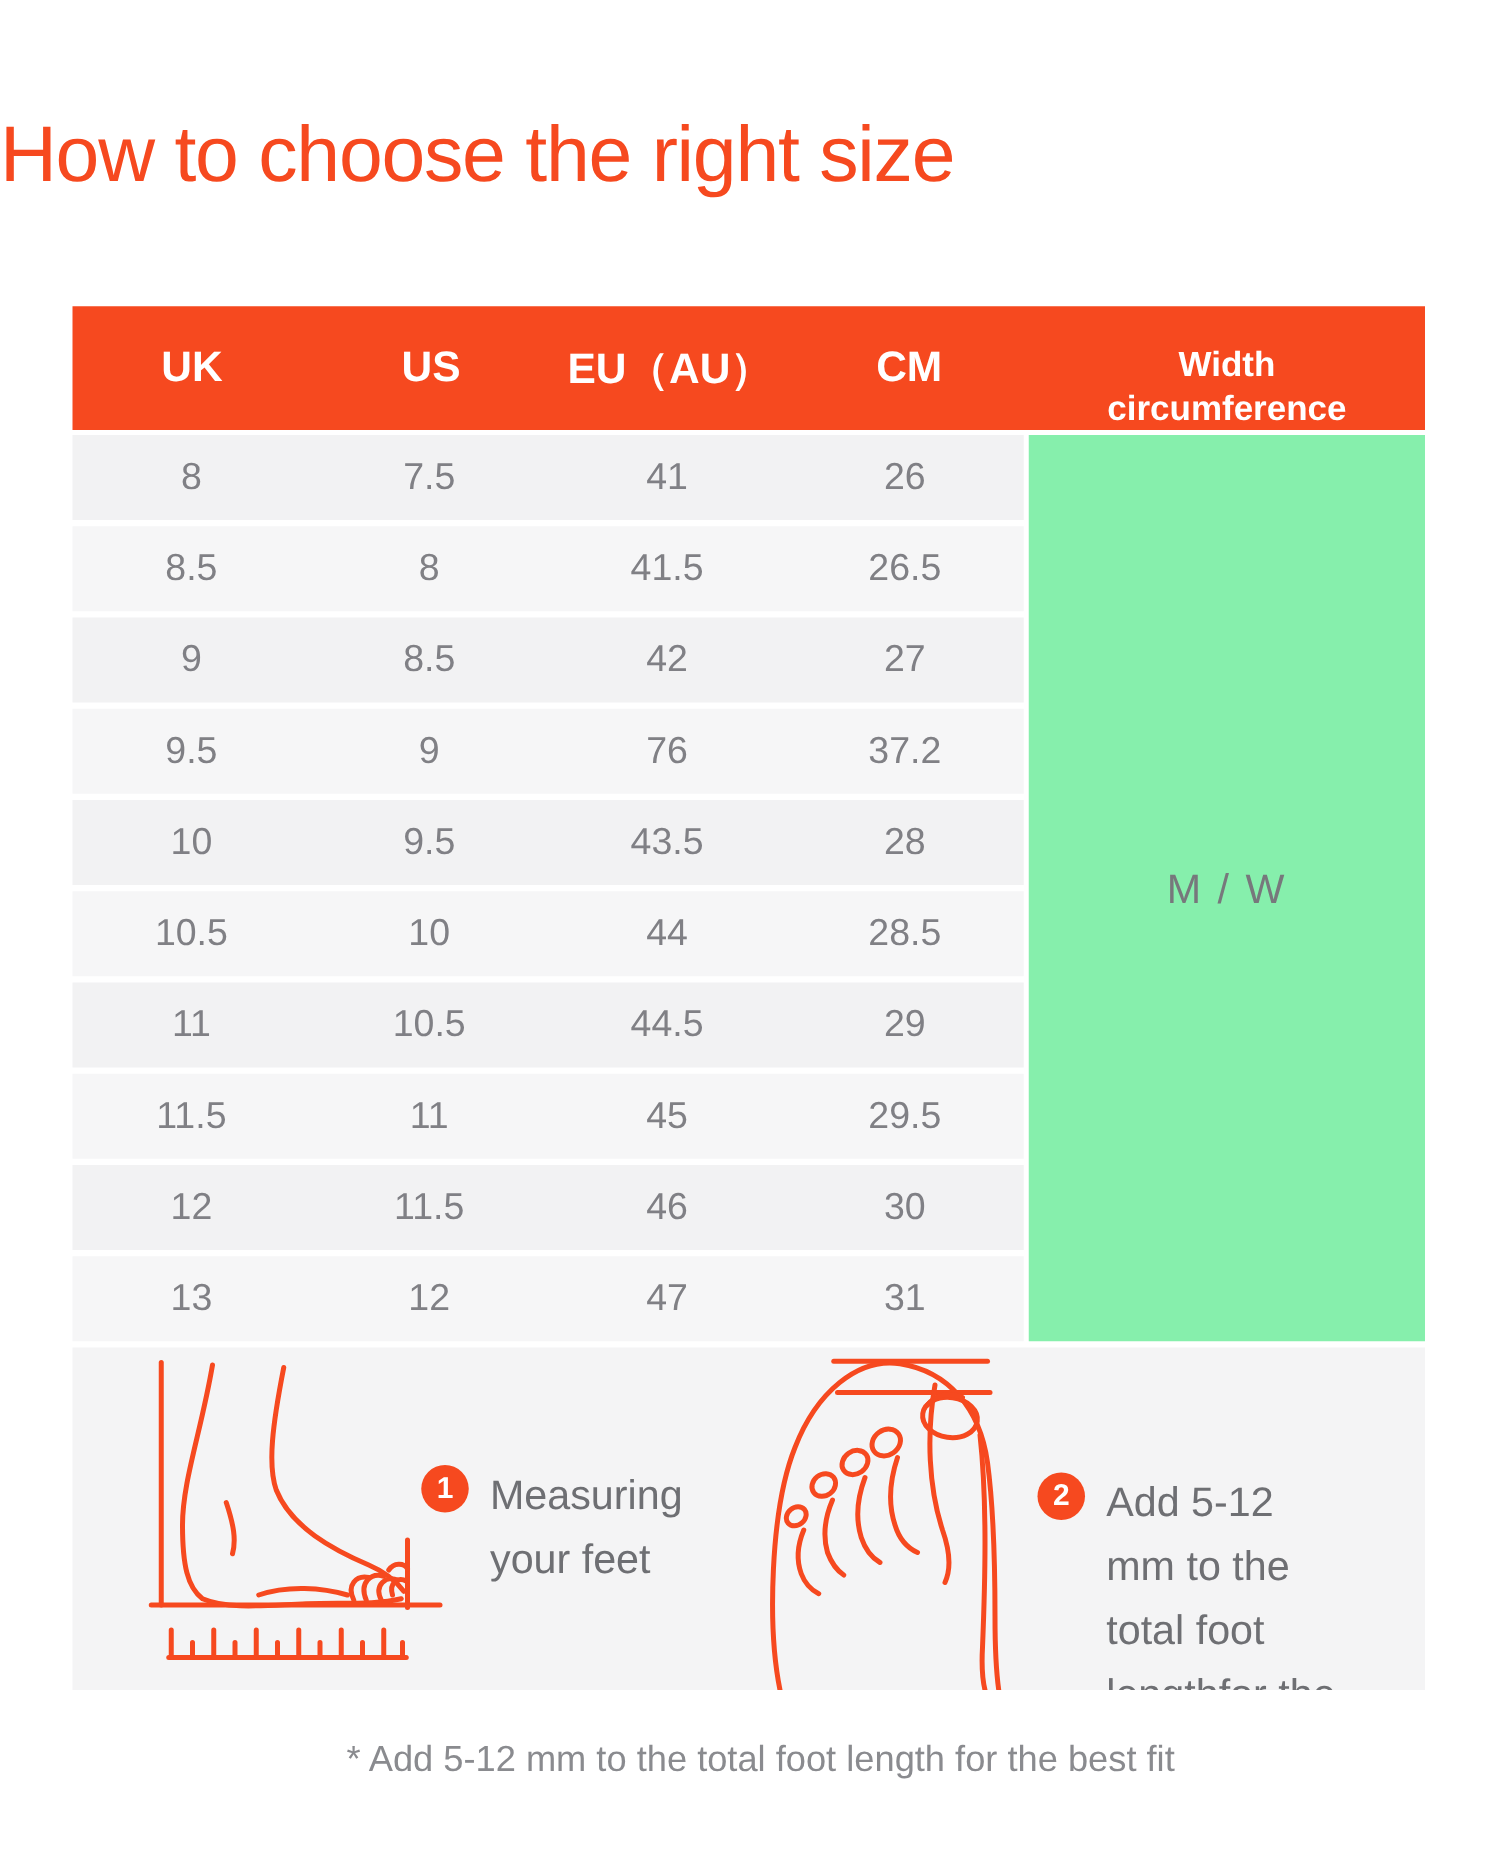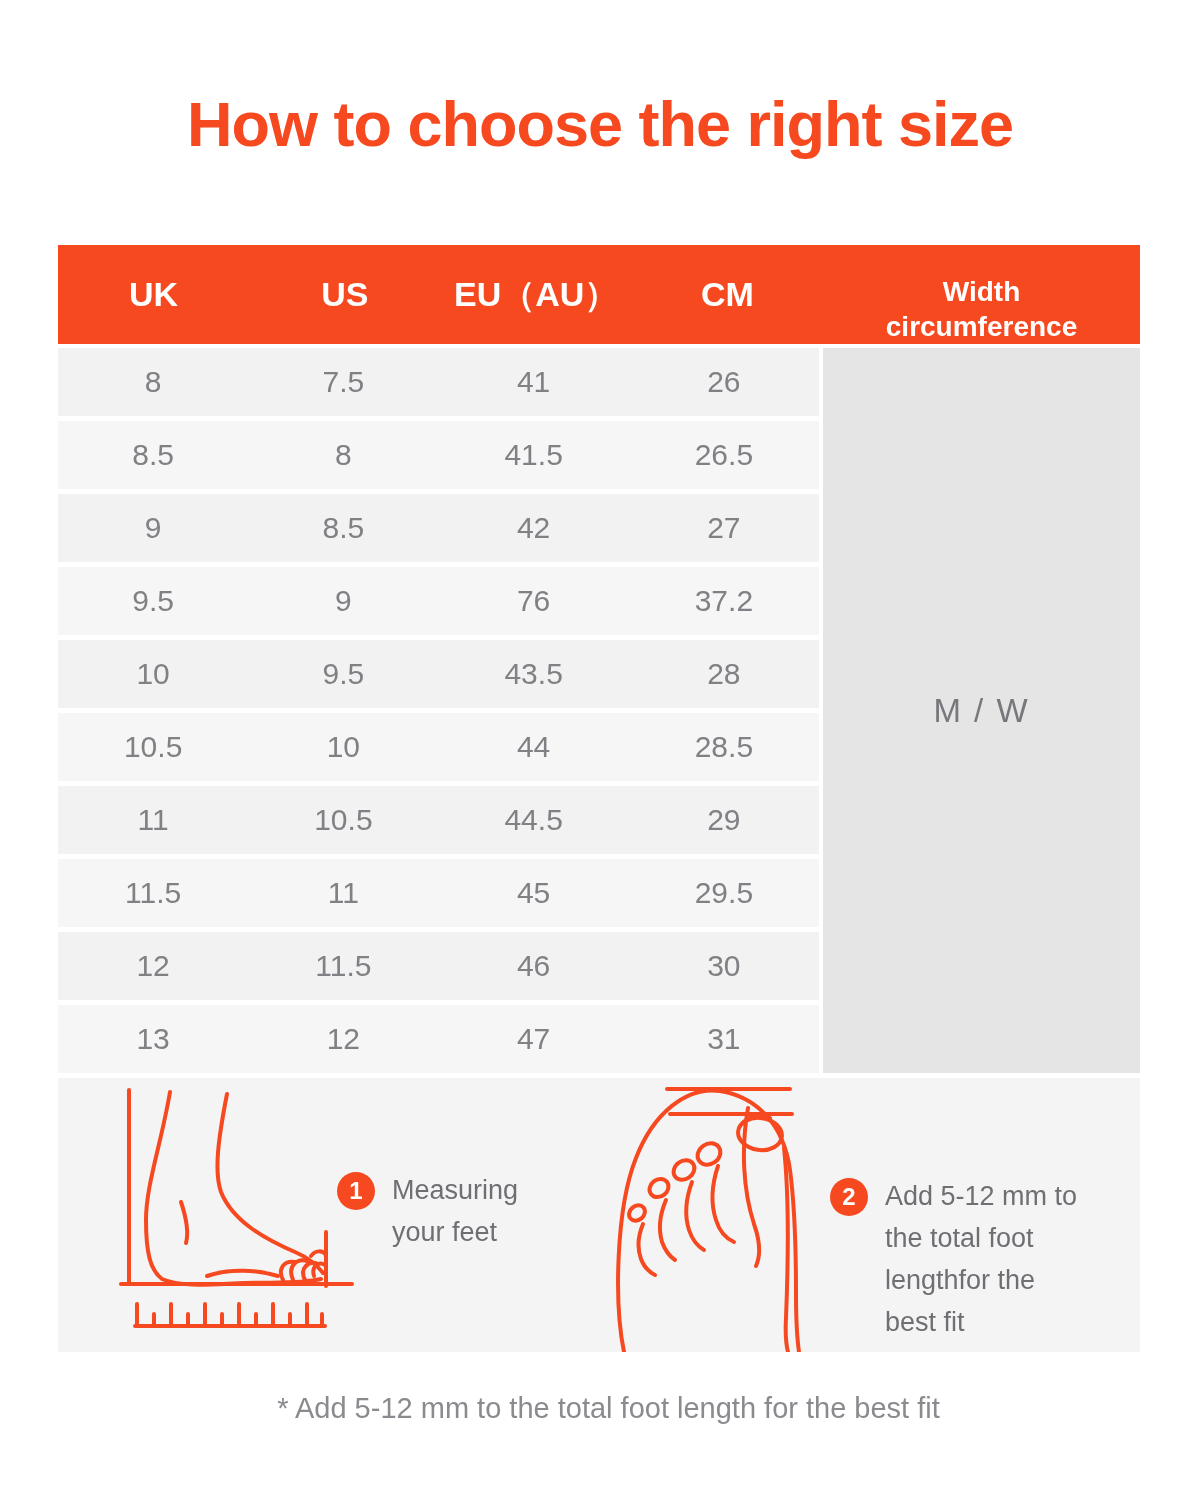--- a/index.html
+++ b/index.html
@@ -3,60 +3,60 @@
 <meta charset="utf-8">
 <style>
   :root { --accent:#F6491F; }
   * { margin:0; padding:0; box-sizing:border-box; }
   html,body { background:#ffffff; }
   body { font-family:"Liberation Sans","DejaVu Sans",sans-serif; }
   .page { position:relative; width:1200px; height:1500px; background:#ffffff; overflow:hidden; }
 
   .title {
     position:absolute; top:88px; left:0; width:100%;
-    text-align:center; font-size:63px; font-weight:700; letter-spacing:-1px;
+    text-align:left; font-size:63px; font-weight:400; letter-spacing:-1px;
     color:var(--accent);
   }
 
   .table { position:absolute; left:58px; top:245px; width:1082px; }
   .thead {
     display:grid; grid-template-columns:repeat(4,1fr) 317px;
     height:99px; background:var(--accent); color:#ffffff;
   }
   .th { display:flex; align-items:center; justify-content:center;
         font-size:34px; font-weight:700; }
   .th-width { font-size:28px; line-height:1.25; text-align:center;align-items:flex-end; }
   .th-width span { display:block; width:232px; }
 
   .tbody { display:flex; gap:4px; margin-top:4px; }
   .tbody-left { width:761px; display:flex; flex-direction:column; gap:5px; }
   .trow { height:68px; display:grid; grid-template-columns:repeat(4,1fr); }
   .trow:nth-child(odd)  { background:#F2F2F3; }
   .trow:nth-child(even) { background:#F6F6F7; }
   .tcell { display:flex; align-items:center; justify-content:center;
            font-size:30px; color:#808085; }
-  .width-col { width:317px; background:#e5e5e5; display:flex;
+  .width-col { width:317px; background:#86efac; display:flex;
                align-items:center; justify-content:center;
                font-size:33px; color:#77787C; letter-spacing:2px; }
 
   .panel { position:absolute; left:58px; top:1078px; width:1082px; height:274px;
            background:#F4F4F5; overflow:hidden; }
   .illus { position:absolute; color:var(--accent); }
   .illus path, .illus ellipse, .illus line { fill:none; stroke:currentColor;
            stroke-width:4; stroke-linecap:round; }
   .side-foot { left:57px; top:2px; }
   .top-foot  { left:550px; top:0px; }
 
   .step { position:absolute; display:flex; align-items:flex-start; gap:17px; }
   .step-1 { left:279px; top:92px; }
   .step-2 { left:772px; top:98px; }
   .badge { width:38px; height:38px; border-radius:50%; background:var(--accent);
            color:#ffffff; font-size:24px; font-weight:700; flex:0 0 auto;
            display:flex; align-items:center; justify-content:center; margin-top:2px; }
-  .step-label { font-size:27px; line-height:1.55; color:#6E6F73; }
+  .step-label { font-size:33px; line-height:1.55; color:#6E6F73; }
   .step-1 .step-label { width:142px; }
   .step-2 .step-label { width:198px; }
 
   .footnote { position:absolute; top:1392px; left:0; width:100%;
               text-align:center; font-size:29px; color:#8A8B8F;padding-left:17px; }
 </style>
 </head>
 <body>
 
 <div class="page">

